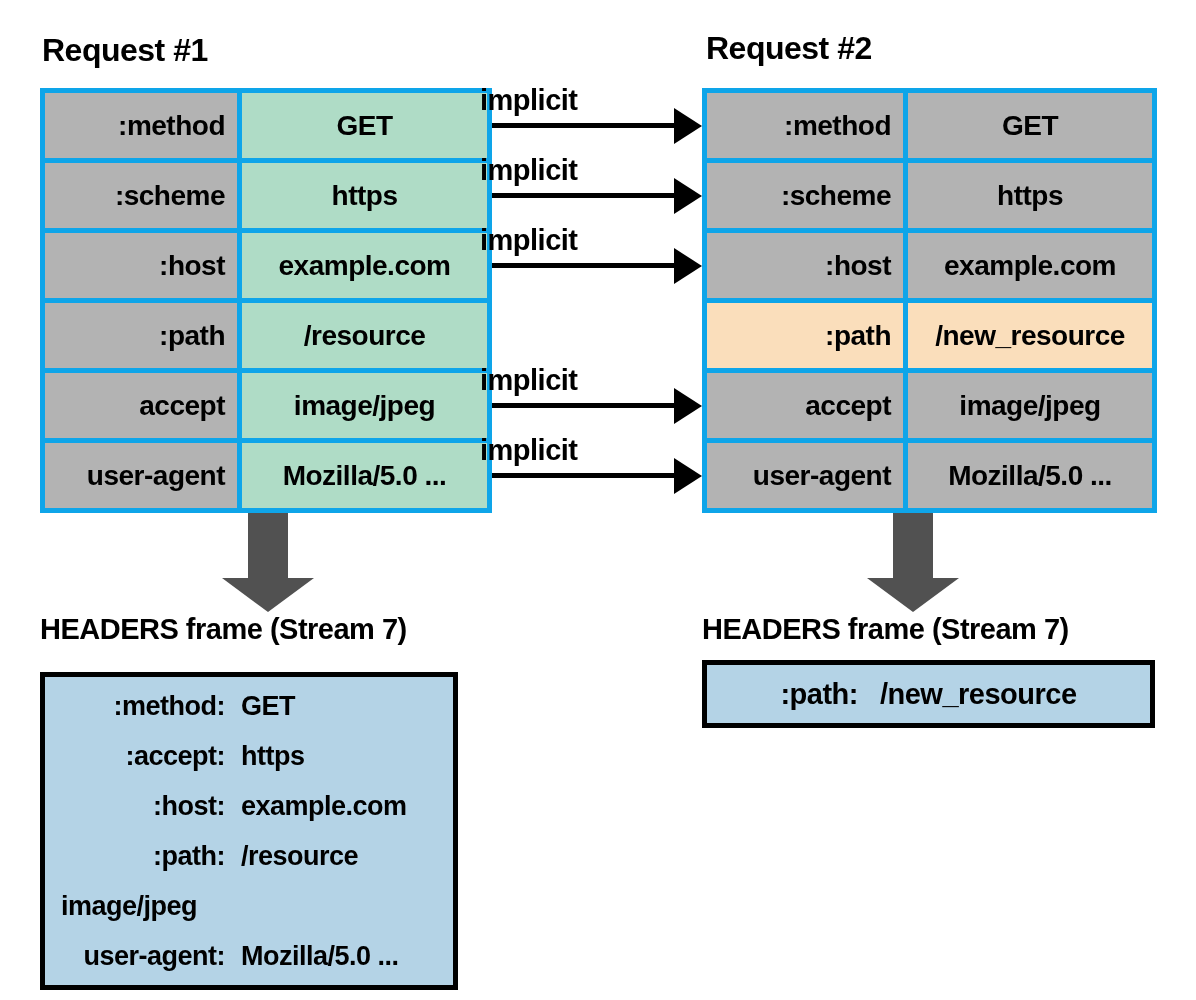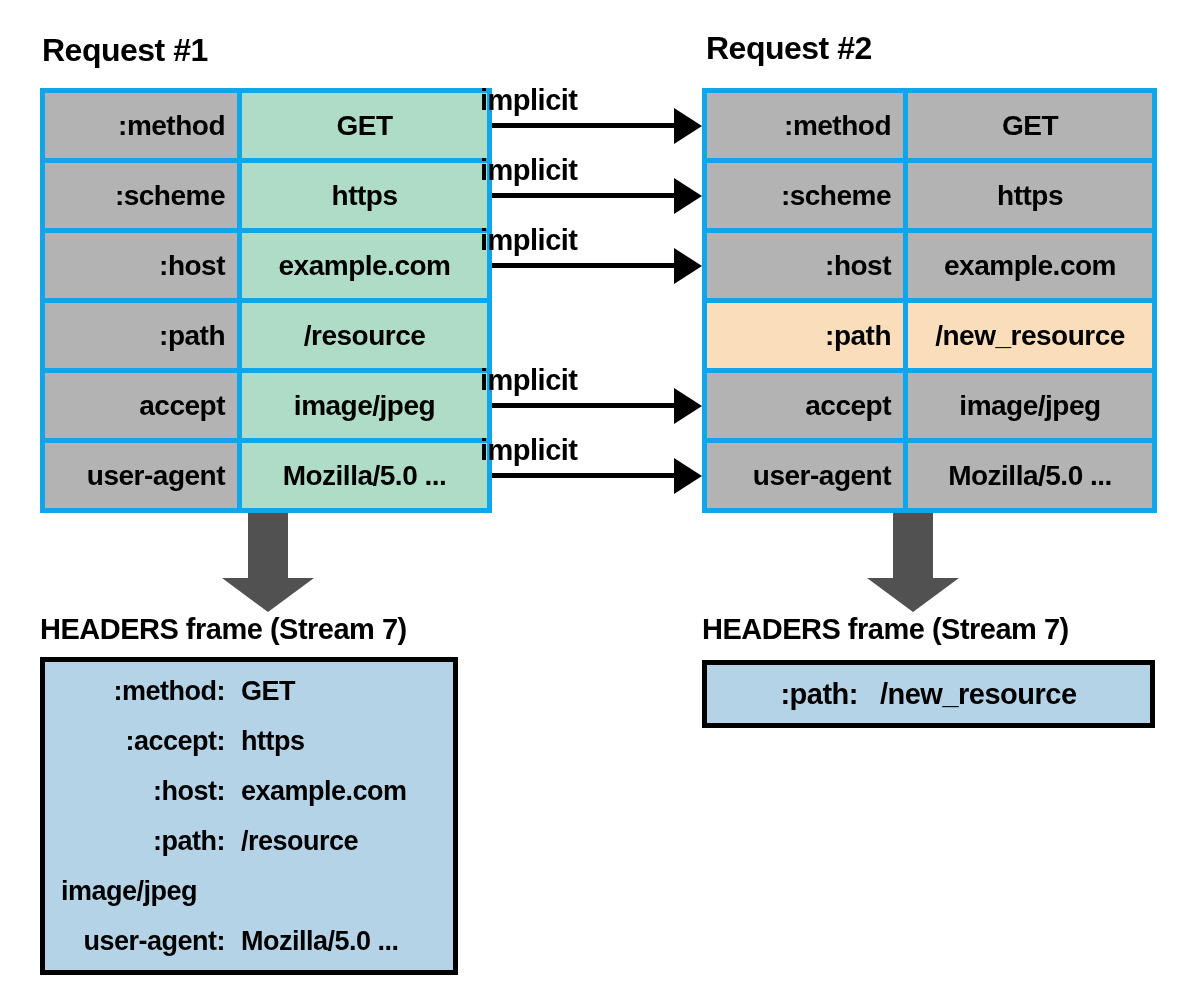--- a/index.html
+++ b/index.html
@@ -99,21 +99,21 @@
   </div>
 
   <div>
     <div class="down-shaft" style="left:893px;top:513px"></div>
     <div class="down-head" style="left:867px;top:578px"></div>
   </div>
 
   <div class="frame-title" style="left:40px;top:610px">HEADERS frame (Stream 7)</div>
   <div class="frame-title" style="left:702px;top:610px">HEADERS frame (Stream 7)</div>
 
-  <div class="frame-box" id="frame1box" style="left:40px;top:657px;width:418px;height:318px">
+  <div class="frame-box" id="frame1box" style="left:40px;top:672px;width:418px;height:318px">
       <div class="line">
         <span class="lbl">:method:</span>
         <span class="val">GET</span>
       </div>
       <div class="line">
         <span class="lbl">:accept:</span>
         <span class="val">https</span>
       </div>
       <div class="line">
         <span class="lbl">:host:</span>

